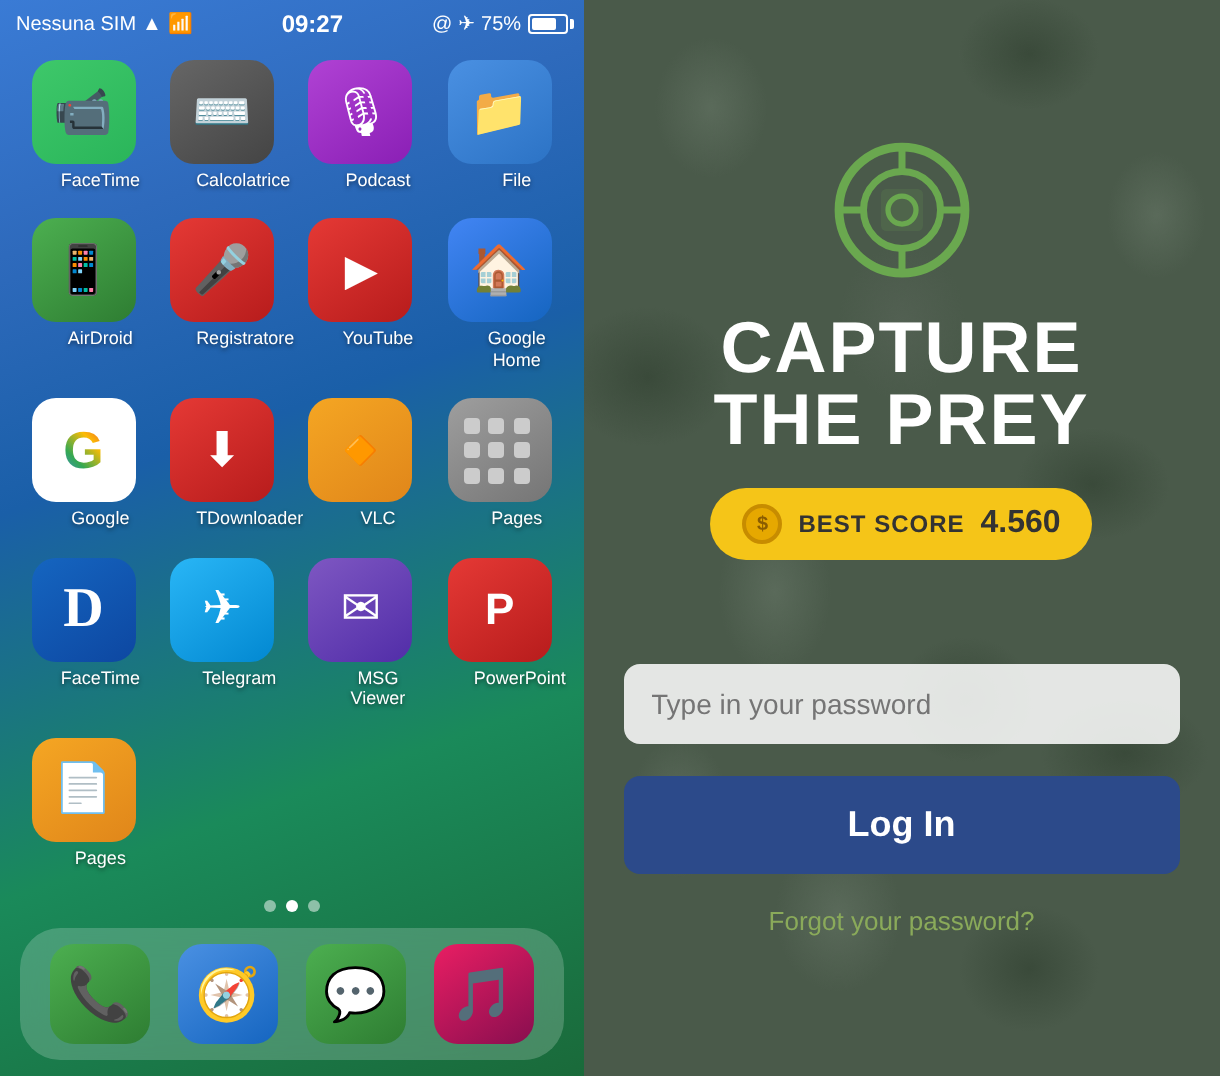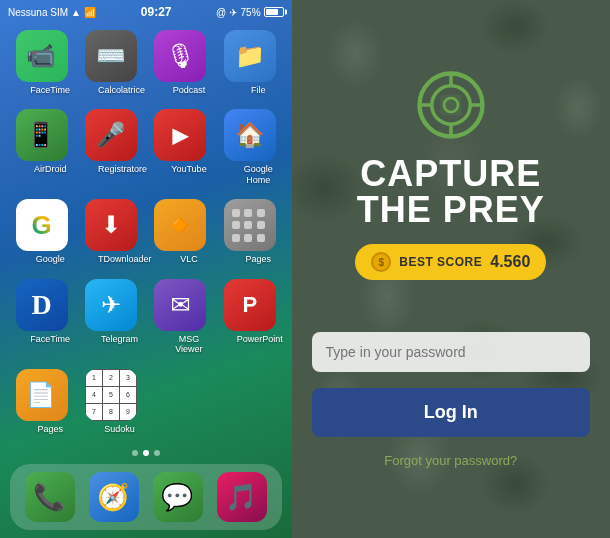--- a/index.html
+++ b/index.html
@@ -442,36 +442,20 @@
     </div>
     <div class="app-item">
       <div class="app-icon icon-ppt" style="font-size:22px; font-weight:800; color:white;">P</div>
       <span class="app-label">PowerPoint</span>
     </div>
 
     <div class="app-item">
       <div class="app-icon icon-pages">📄</div>
       <span class="app-label">Pages</span>
     </div>
-    <div class="app-item">
-      <div class="app-icon icon-sudoku">
-        <div class="sudoku-grid">
-          <div class="sudoku-cell">1</div>
-            <div class="sudoku-cell">2</div>
-            <div class="sudoku-cell">3</div>
-          <div class="sudoku-cell">4</div>
-            <div class="sudoku-cell">5</div>
-            <div class="sudoku-cell">6</div>
-          <div class="sudoku-cell">7</div>
-            <div class="sudoku-cell">8</div>
-            <div class="sudoku-cell">9</div>
-        </div>
-      </div>
-      <span class="app-label">Sudoku</span>
-    </div>
   </div>
 
   <div class="page-dots">
     <div class="dot"></div>
     <div class="dot active"></div>
     <div class="dot"></div>
   </div>
 
   <div class="ios-dock">
     <div class="dock-item">

